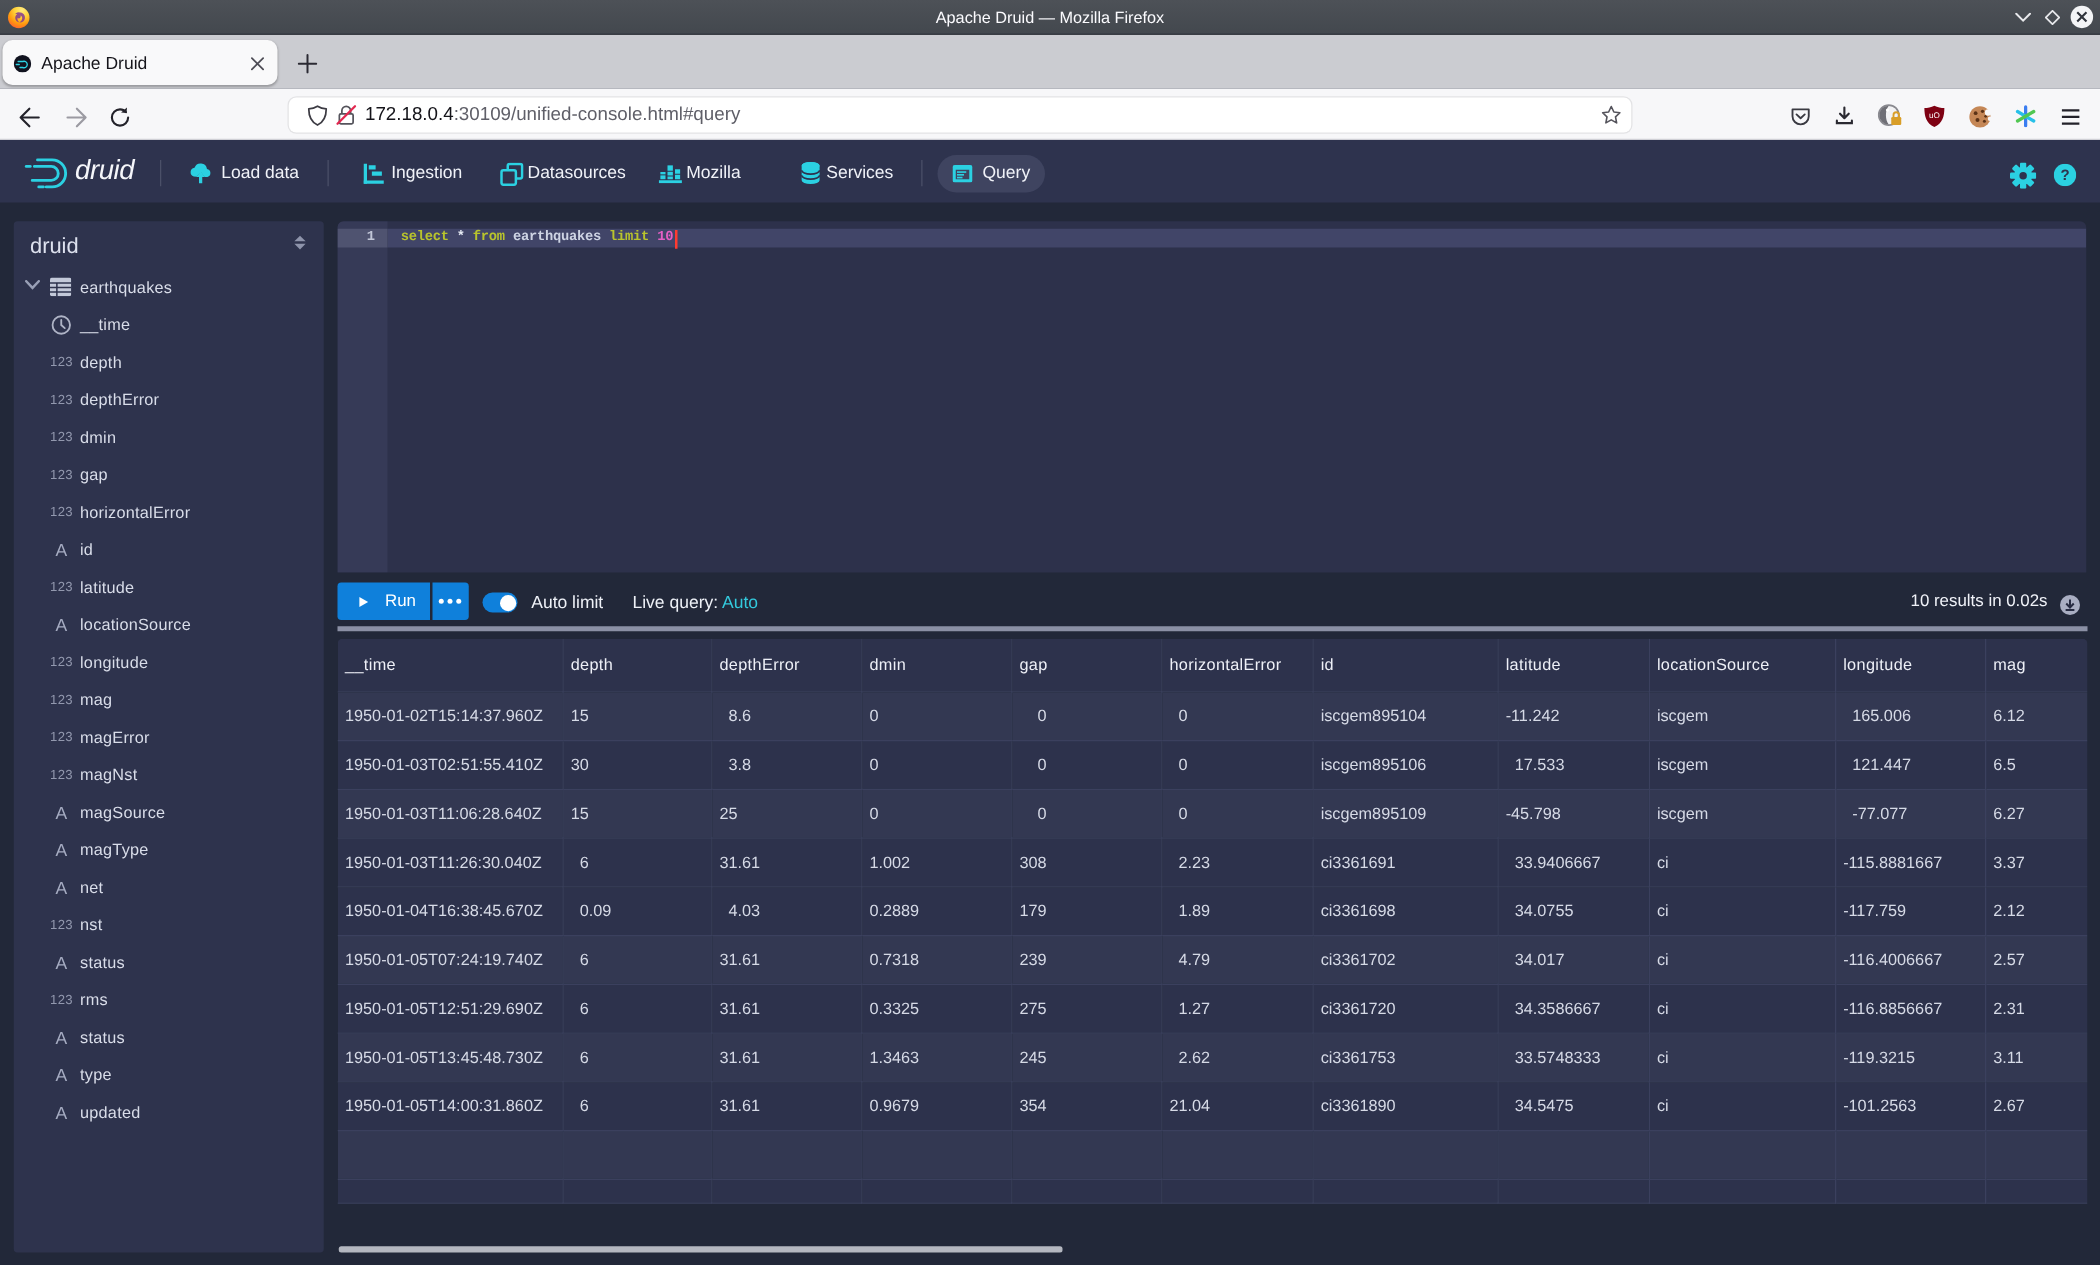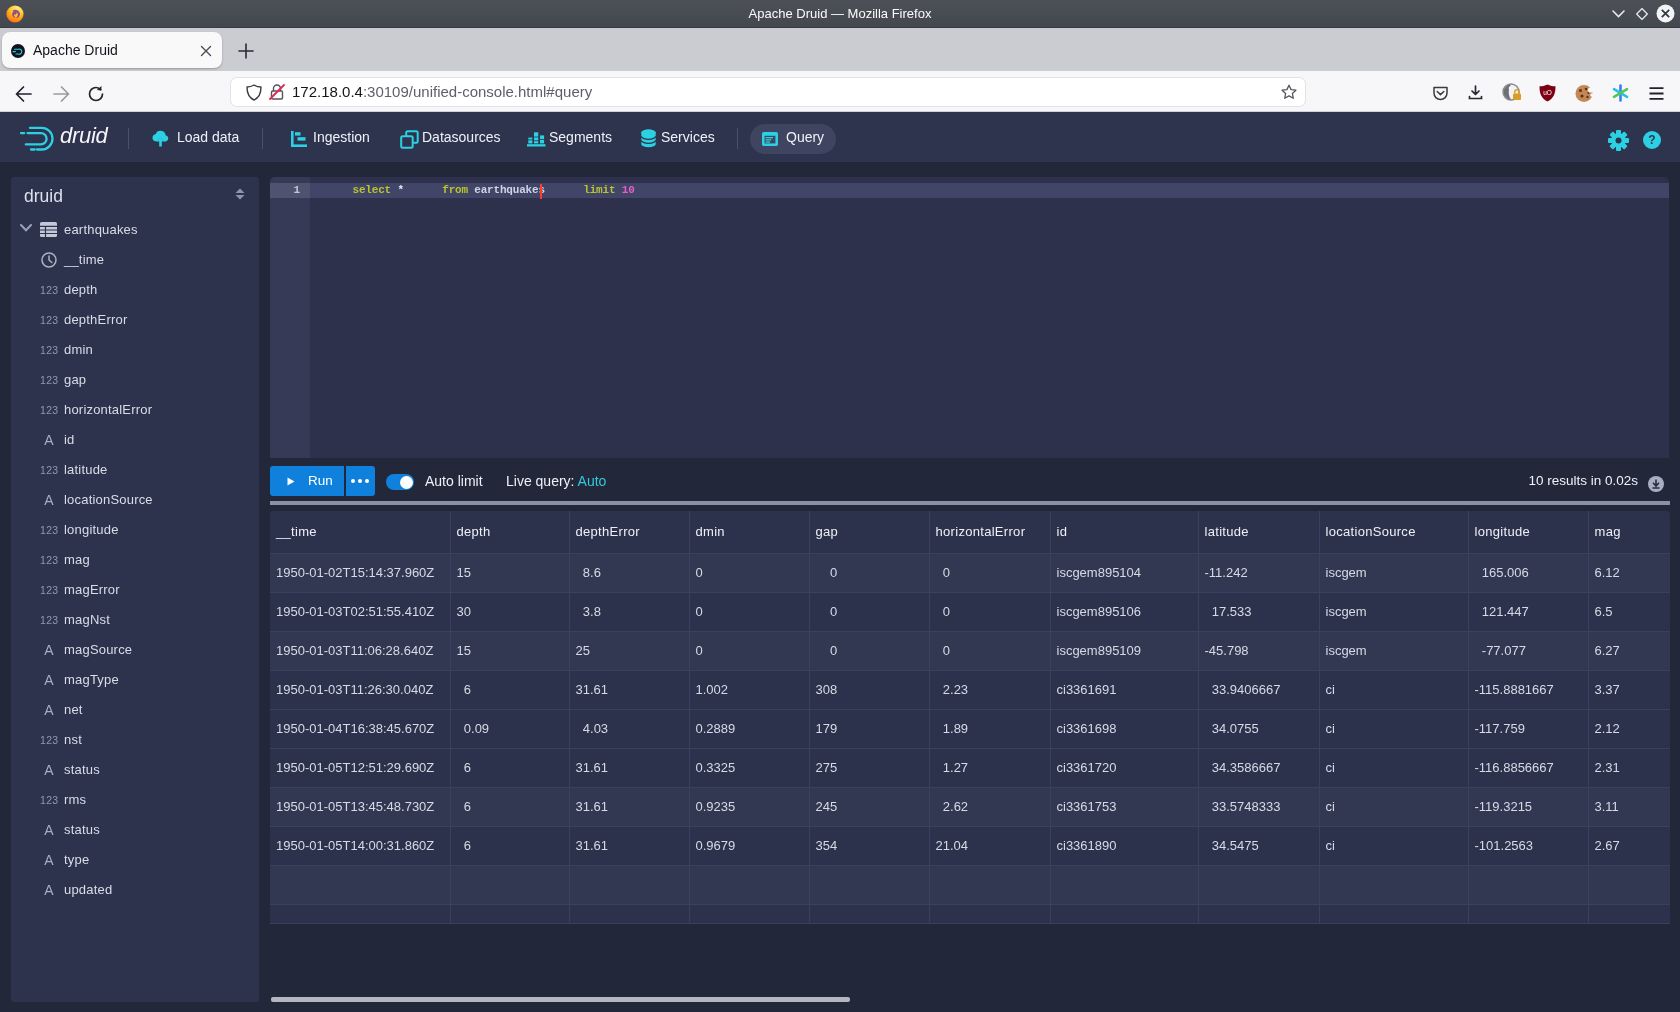--- a/index.html
+++ b/index.html
@@ -29,21 +29,21 @@
 .sblabel{left:53px;top:0;height:30px;line-height:30px;font-size:13px;color:#d9dde9;letter-spacing:0.2px;}
 .ic123{left:29px;top:0;width:18px;height:30px;line-height:30px;text-align:center;font-size:10.5px;color:#9298ae;letter-spacing:0.3px;}
 .icA{left:29px;top:0;width:18px;height:30px;line-height:30px;text-align:center;font-size:14px;color:#a6acc2;}
 
 #editor{left:270px;top:177px;width:1399px;height:281px;background:#2d314b;border-radius:5px 5px 0 0;overflow:hidden;}
 #gutter{left:0;top:0;width:40px;height:281px;background:#363a57;}
 #activeline{left:40px;top:6px;width:1359px;height:15px;background:#414568;}
 #gutteractive{left:0;top:6px;width:40px;height:15px;background:#4f5370;}
 #lineno{left:0;top:6px;width:30px;height:15px;line-height:15px;text-align:right;color:#c2c7d8;font-family:"Liberation Mono",monospace;font-size:11px;font-weight:bold;}
 #codeline{left:50.5px;top:6px;height:15px;line-height:15px;font-family:"Liberation Mono",monospace;font-size:11px;letter-spacing:-0.19px;color:#ced4e4;white-space:pre;font-weight:bold;}
-#codeline .kw{color:#b9c42c;margin-left:32px;}
+#codeline .kw{color:#b9c42c;}
 #codeline .star{color:#e8ecf5;}
 #codeline .num{color:#e55fc4;}
 #cursor{left:540px;top:183.5px;width:2px;height:15px;background:#ff3b30;}
 
 #runbtn{left:270px;top:466px;width:74px;height:30px;background:#0f80db;border-radius:3px 0 0 3px;}
 #runlabel{left:308px;top:466px;height:30px;line-height:30px;color:#fff;font-size:13.5px;}
 #morebtn{left:346px;top:466px;width:29px;height:30px;background:#0f80db;border-radius:0 3px 3px 0;}
 .dot{top:479px;width:4px;height:4px;border-radius:50%;background:#fff;}
 #switch{left:386px;top:474px;width:28px;height:16px;background:#0f80db;border-radius:8px;}
 #knob{left:400px;top:475.5px;width:13px;height:13px;background:#fff;border-radius:50%;}
@@ -205,21 +205,21 @@
 <rect x="0" y="14.2" width="18.5" height="2.3"></rect>
 <rect x="1.3" y="7.6" width="4.1" height="1.9"></rect>
 <rect x="1.3" y="10.3" width="4.1" height="3.1"></rect>
 <rect x="7" y="2.3" width="4.3" height="4.3"></rect>
 <rect x="7" y="7.4" width="4.3" height="3"></rect>
 <rect x="7" y="11.2" width="4.3" height="2.2"></rect>
 <rect x="13" y="5.4" width="4.1" height="3.6"></rect>
 <rect x="13" y="9.8" width="4.1" height="3.6"></rect>
 </g>
 </svg>
-<div class="abs navtext" style="left:549px">Segments</div>
+<div class="abs navtext" style="left:549px">Mozilla</div>
 <svg class="abs" style="left:639px;top:129px" width="19" height="19" viewBox="0 0 18 18">
 <path fill="#2bd1e2" d="M2.2,3.4 A6.8,2.9 0 0 1 15.8,3.4 V14.4 A6.8,2.9 0 0 1 2.2,14.4 Z"></path>
 <ellipse cx="9" cy="3.4" rx="6.8" ry="2.9" fill="#2bd1e2"></ellipse>
 <path d="M2.2,6.9 A6.8,2.9 0 0 0 15.8,6.9" stroke="#2e334e" stroke-width="1.3" fill="none"></path>
 <path d="M2.2,10.7 A6.8,2.9 0 0 0 15.8,10.7" stroke="#2e334e" stroke-width="1.3" fill="none"></path>
 </svg>
 <div class="abs navtext" style="left:661px">Services</div>
 <div class="abs navsep" style="left:737px"></div>
 <div class="abs" id="querypill"></div>
 <svg class="abs" style="left:762px;top:132px" width="16" height="14" viewBox="0 0 16 14">
@@ -473,38 +473,51 @@
 <td style="padding-left:13.3px">4.03</td>
 <td>0.2889</td>
 <td>179</td>
 <td style="padding-left:13.3px">1.89</td>
 <td>ci3361698</td>
 <td style="padding-left:13.3px">34.0755</td>
 <td>ci</td>
 <td>-117.759</td>
 <td>2.12</td>
 </tr>
+<tr class="odd">
+<td>1950-01-05T07:24:19.740Z</td>
+<td style="padding-left:13.3px">6</td>
+<td>31.61</td>
+<td>0.7318</td>
+<td>239</td>
+<td style="padding-left:13.3px">4.79</td>
+<td>ci3361702</td>
+<td style="padding-left:13.3px">34.017</td>
+<td>ci</td>
+<td>-116.4006667</td>
+<td>2.57</td>
+</tr>
 <tr class="even">
 <td>1950-01-05T12:51:29.690Z</td>
 <td style="padding-left:13.3px">6</td>
 <td>31.61</td>
 <td>0.3325</td>
 <td>275</td>
 <td style="padding-left:13.3px">1.27</td>
 <td>ci3361720</td>
 <td style="padding-left:13.3px">34.3586667</td>
 <td>ci</td>
 <td>-116.8856667</td>
 <td>2.31</td>
 </tr>
 <tr class="odd">
 <td>1950-01-05T13:45:48.730Z</td>
 <td style="padding-left:13.3px">6</td>
 <td>31.61</td>
-<td>0.9235</td>
+<td>1.3463</td>
 <td>245</td>
 <td style="padding-left:13.3px">2.62</td>
 <td>ci3361753</td>
 <td style="padding-left:13.3px">33.5748333</td>
 <td>ci</td>
 <td>-119.3215</td>
 <td>3.11</td>
 </tr>
 <tr class="even">
 <td>1950-01-05T14:00:31.860Z</td>

